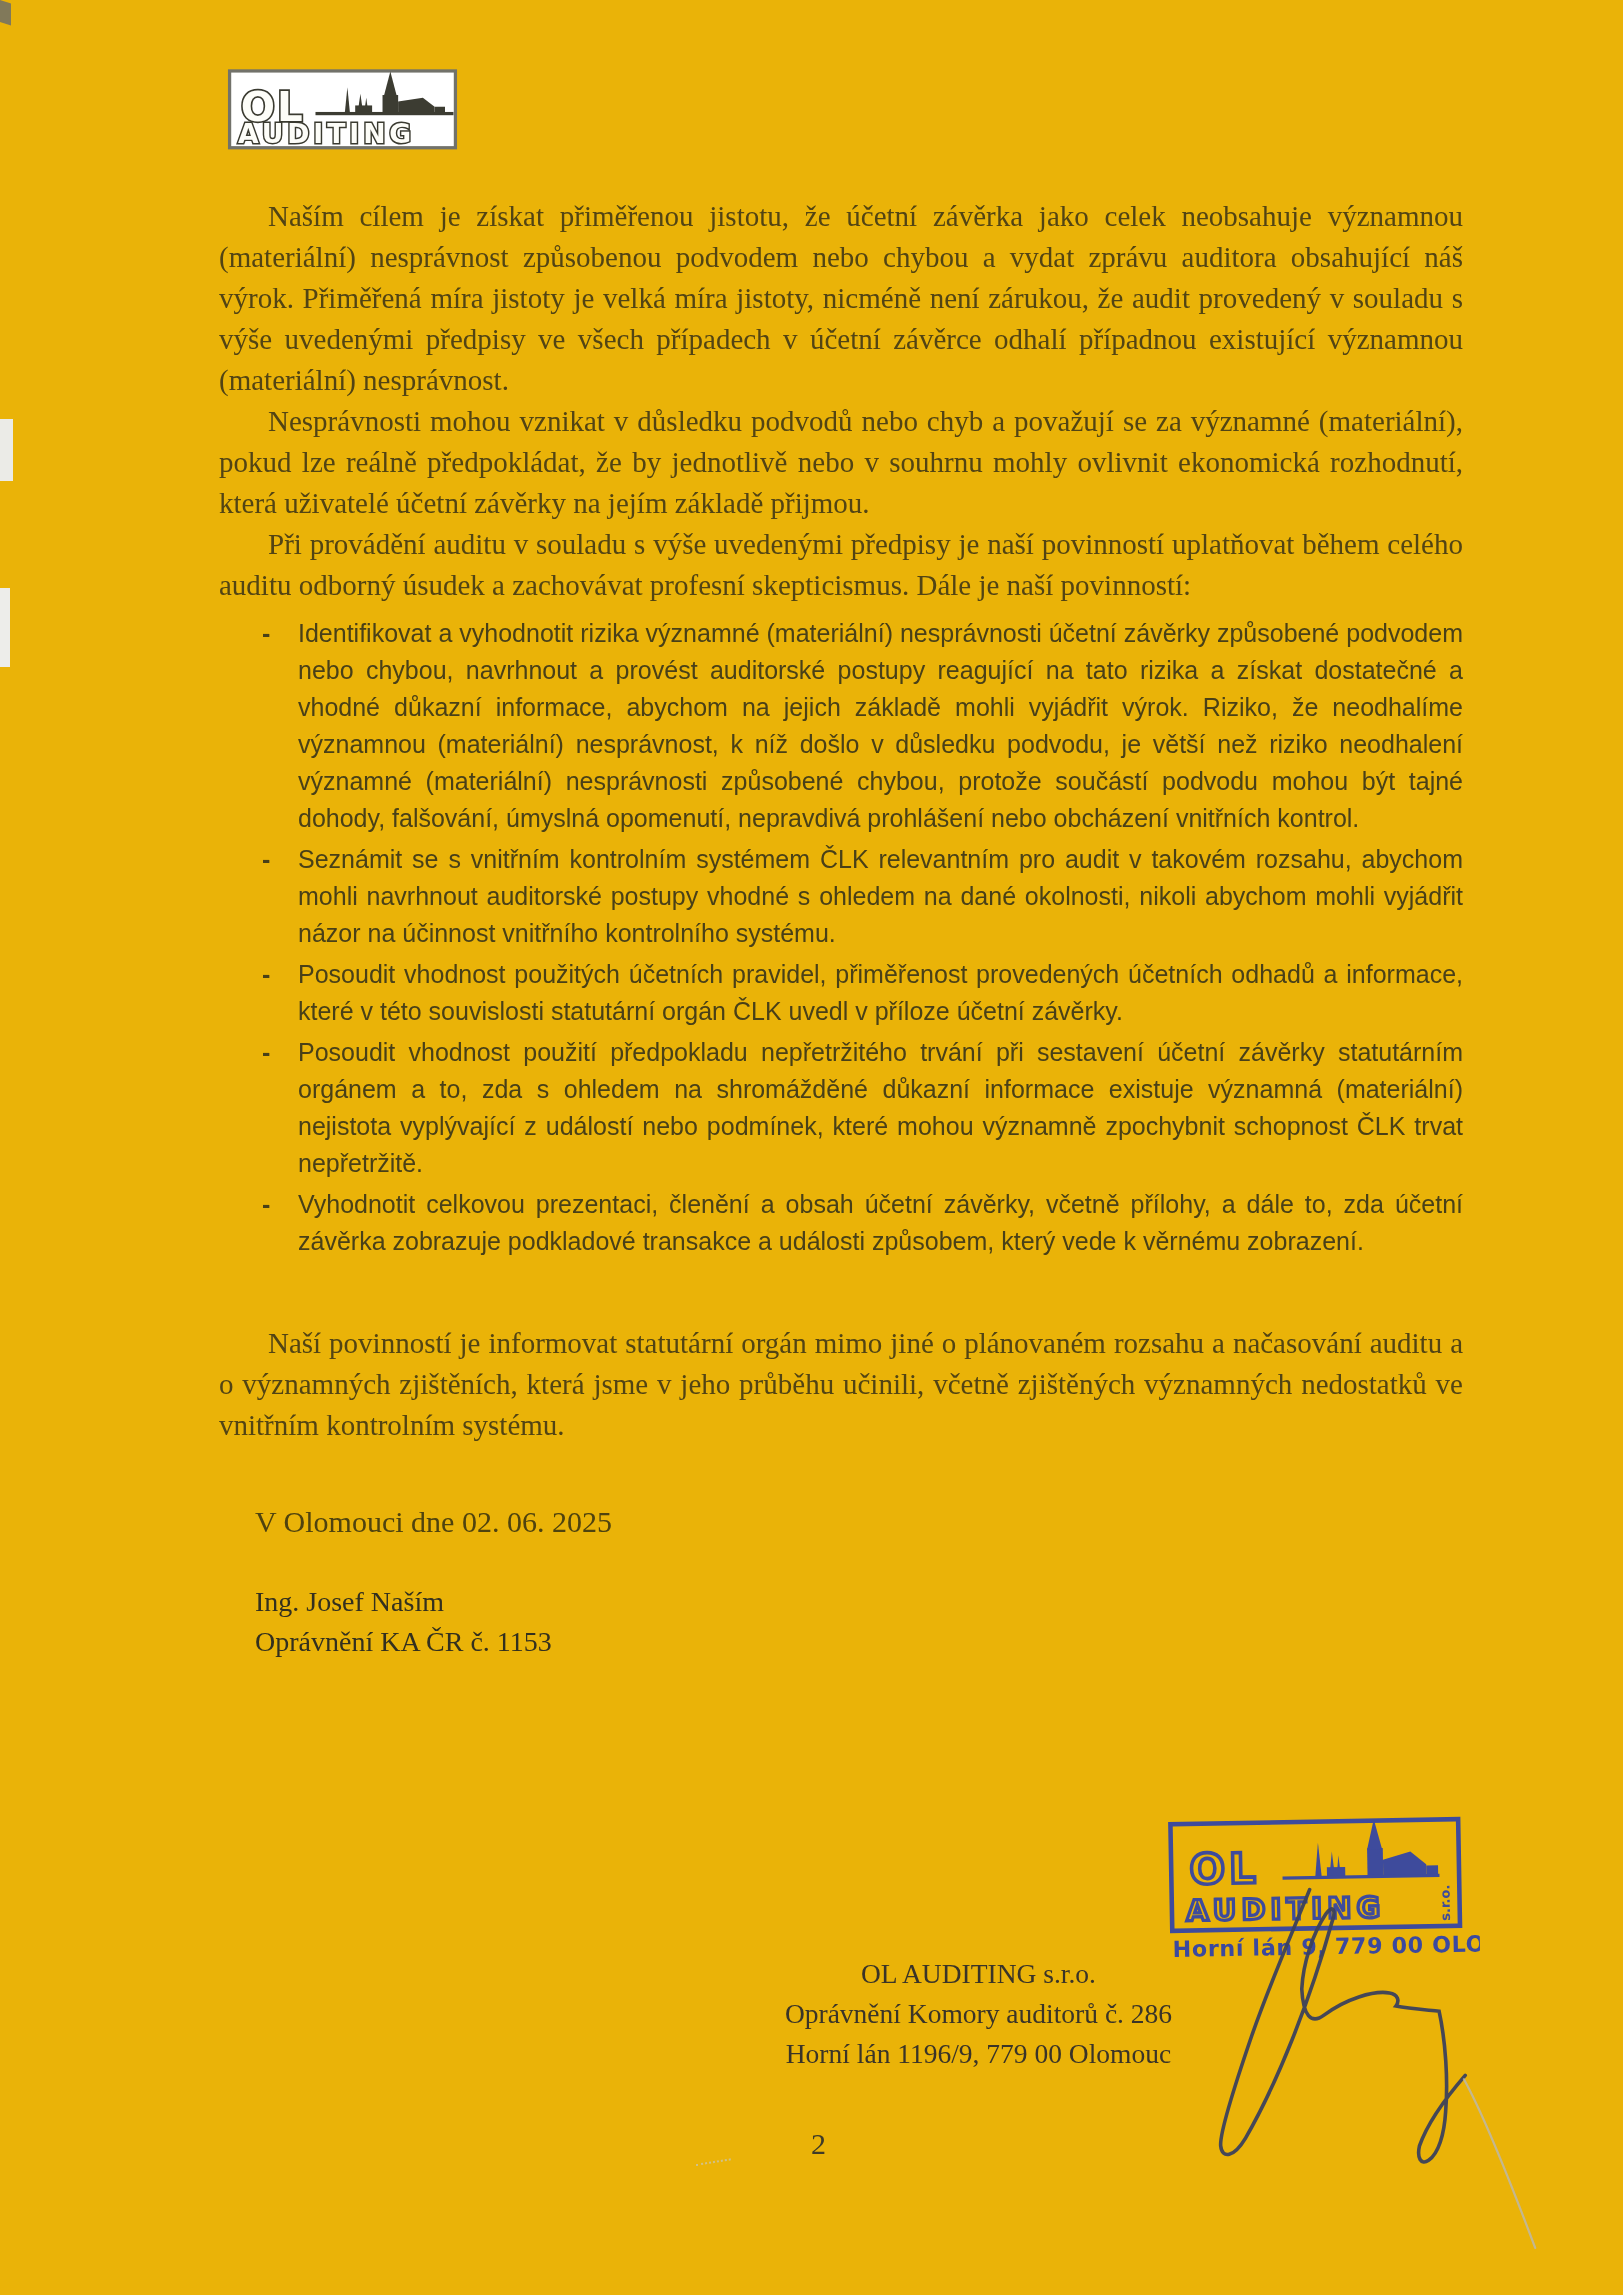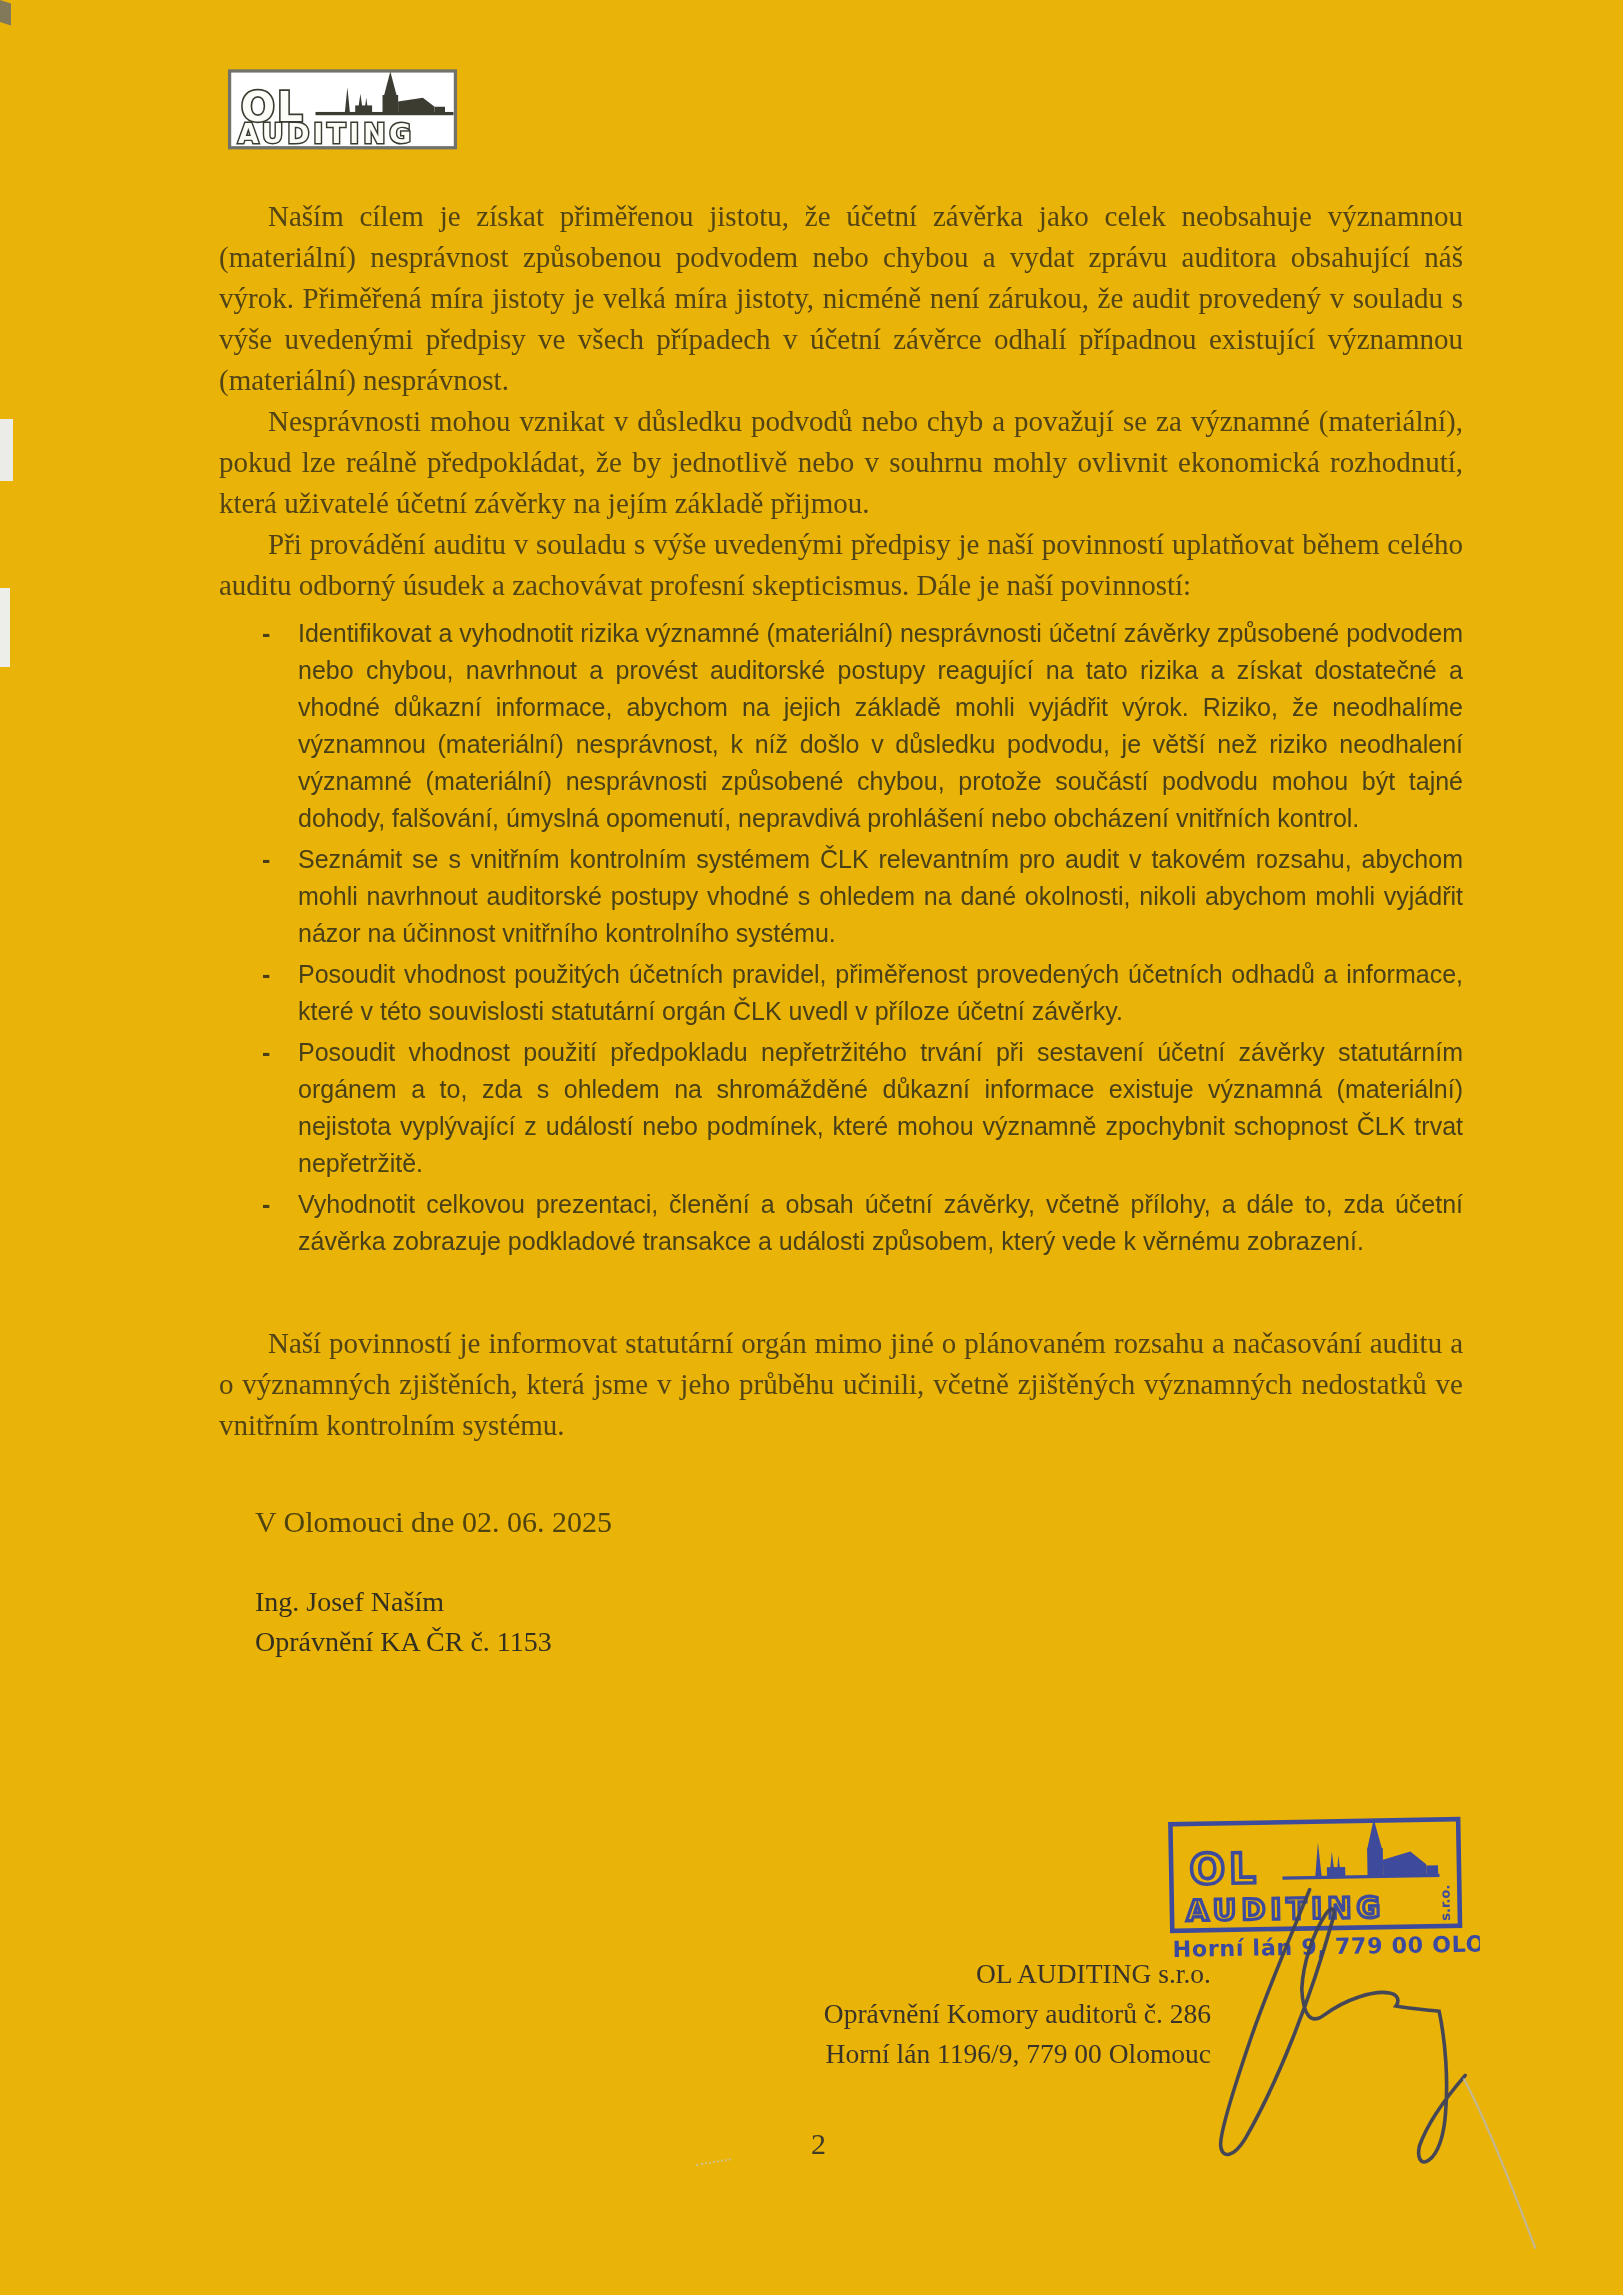--- a/index.html
+++ b/index.html
@@ -50,21 +50,21 @@
   .date-line{
     margin:56px 0 0 36px;
     font-size:30px;line-height:39px;color:#4f430f;
   }
   .signatory{
     margin:41px 0 0 36px;
     font-size:28px;line-height:40px;color:#33301f;
   }
   .company-block{
     position:absolute;left:746px;top:1954px;width:465px;
-    text-align:right;
+    text-align:center;
     font-size:27.5px;line-height:40px;color:#3a3428;
   }
   .stamp{position:absolute;left:1152px;top:1815px;width:327px;height:154px;transform:rotate(-1deg);opacity:.93;}
   .signature{position:absolute;left:1205px;top:1884px;width:340px;height:380px;}
   .page-number{
     position:absolute;left:786px;top:2127px;width:65px;
     text-align:center;font-size:30px;color:#3f3b28;
   }
   svg text{font-family:"DejaVu Sans", sans-serif;}
 </style>

